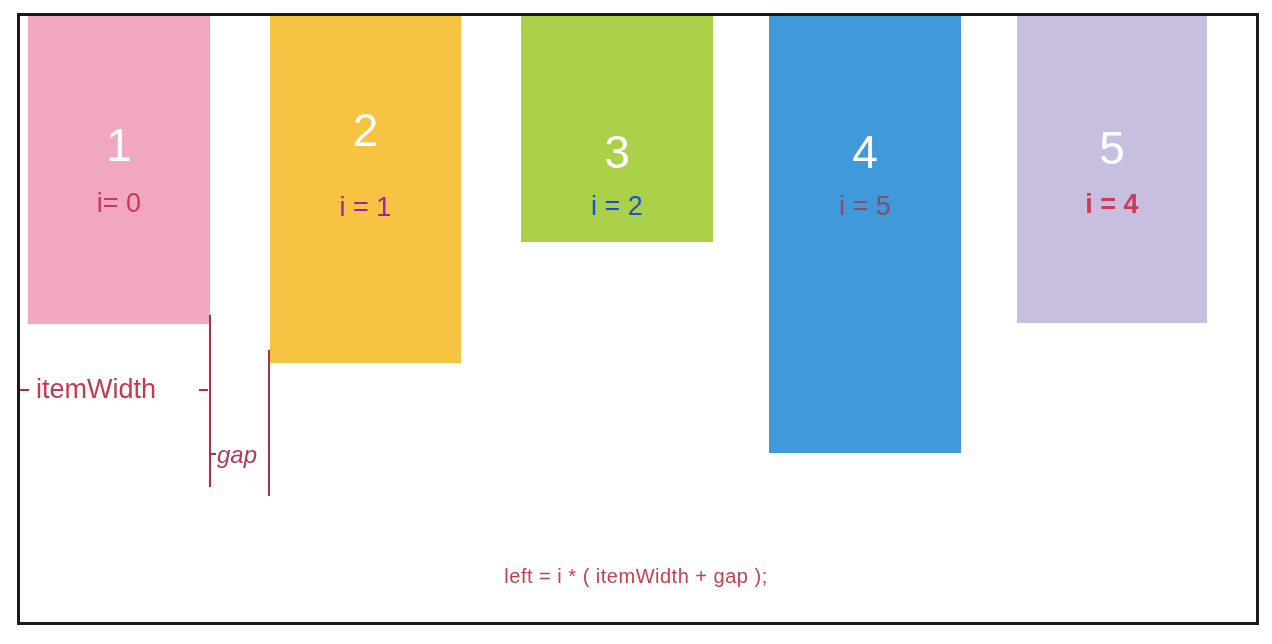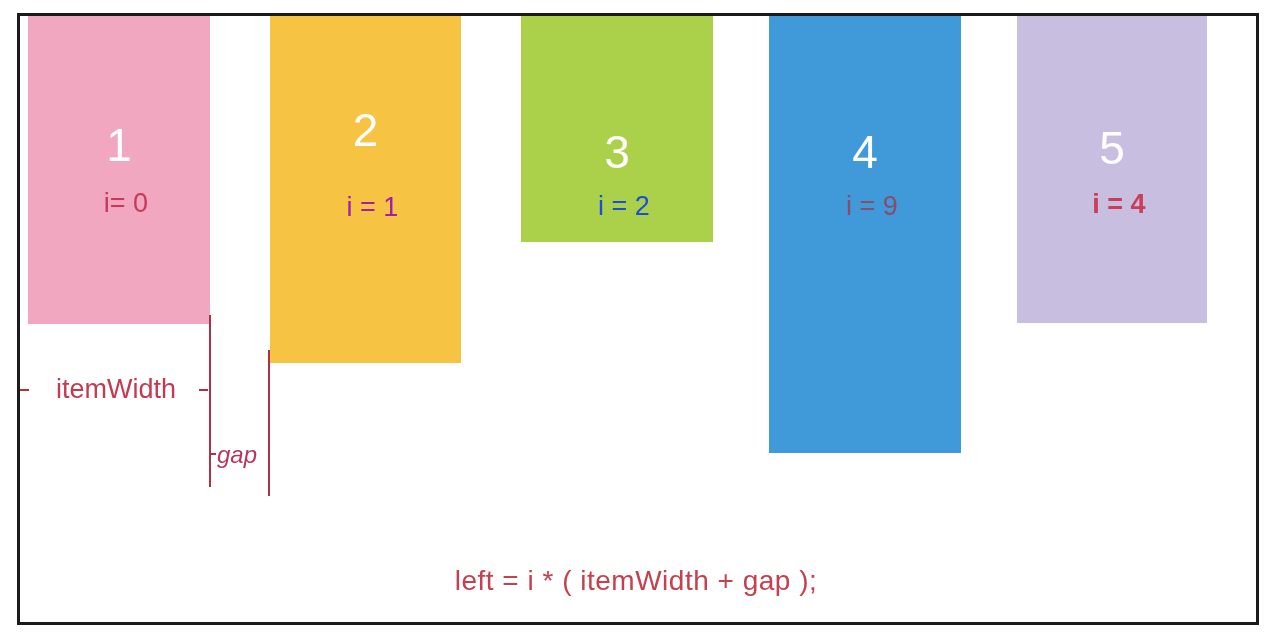--- a/index.html
+++ b/index.html
@@ -31,21 +31,21 @@
     position: absolute;
     left: 0;
     width: 100%;
     text-align: center;
     font-size: 46px;
     line-height: 1;
     font-weight: 400;
   }
   .box .ilabel {
     position: absolute;
-    left: 7px;
+    left: 0;
     width: 100%;
     text-align: center;
     font-size: 27px;
     line-height: 1;
     font-weight: 400;
   }
   .box-1 { left: 28px;  top: 16px; width: 182px; height: 308px; }
   .box-2 { left: 270px; top: 16px; width: 191px; height: 347px; }
   .box-3 { left: 521px; top: 16px; width: 192px; height: 226px; }
   .box-4 { left: 769px; top: 16px; width: 192px; height: 437px; }
@@ -76,39 +76,38 @@
   }
   .tick-iw-left  { left: 20px;  top: 389px; width: 9px; }
   .tick-iw-right { left: 199px; top: 389px; width: 9px; }
   .tick-gap      { left: 209px; top: 453px; width: 7px; }
 
   .itemwidth-label {
     position: absolute;
     left: 36px;
     top: 374px;
     width: 160px;
-    text-align: center;
     font-size: 27px;
     line-height: 1.15;
   }
   .gap-label {
     position: absolute;
     left: 217px;
     top: 442px;
     font-size: 24px;
     line-height: 1.1;
     font-style: italic;
   }
   .formula {
     position: absolute;
     left: 0;
     top: 564px;
     width: 100%;
     text-align: center;
-    font-size: 28px;
+    font-size: 20px;
     line-height: 1.2;
     letter-spacing: 0.5px;
   }
 </style>
 </head>
 <body>
 
 <div class="stage">
 
   <div class="frame" style="border-color: rgb(27, 27, 27);"></div>
@@ -123,21 +122,21 @@
     <div class="ilabel" style="color: #a21caf;">i = 1</div>
   </div>
 
   <div class="box box-3" style="background-color: rgb(171, 208, 74);">
     <div class="num" style="color: rgb(255, 255, 255);">3</div>
     <div class="ilabel" style="color: #1d4ed8;">i = 2</div>
   </div>
 
   <div class="box box-4" style="background-color: rgb(64, 153, 216);">
     <div class="num" style="color: rgb(255, 255, 255);">4</div>
-    <div class="ilabel" style="color: rgb(139, 75, 107);">i = 9</div>
+    <div class="ilabel" style="color: rgb(139, 75, 107);">i = 5</div>
   </div>
 
   <div class="box box-5" style="background-color: rgb(200, 191, 224);">
     <div class="num" style="color: rgb(255, 255, 255);">5</div>
     <div class="ilabel" style="color: rgb(204, 59, 87); font-weight: bold;">i = 4</div>
   </div>
 
   <div class="vline vline-a" style="background-color: rgb(171, 50, 67);"></div>
   <div class="vline vline-b" style="background-color: rgb(171, 50, 67);"></div>
 

